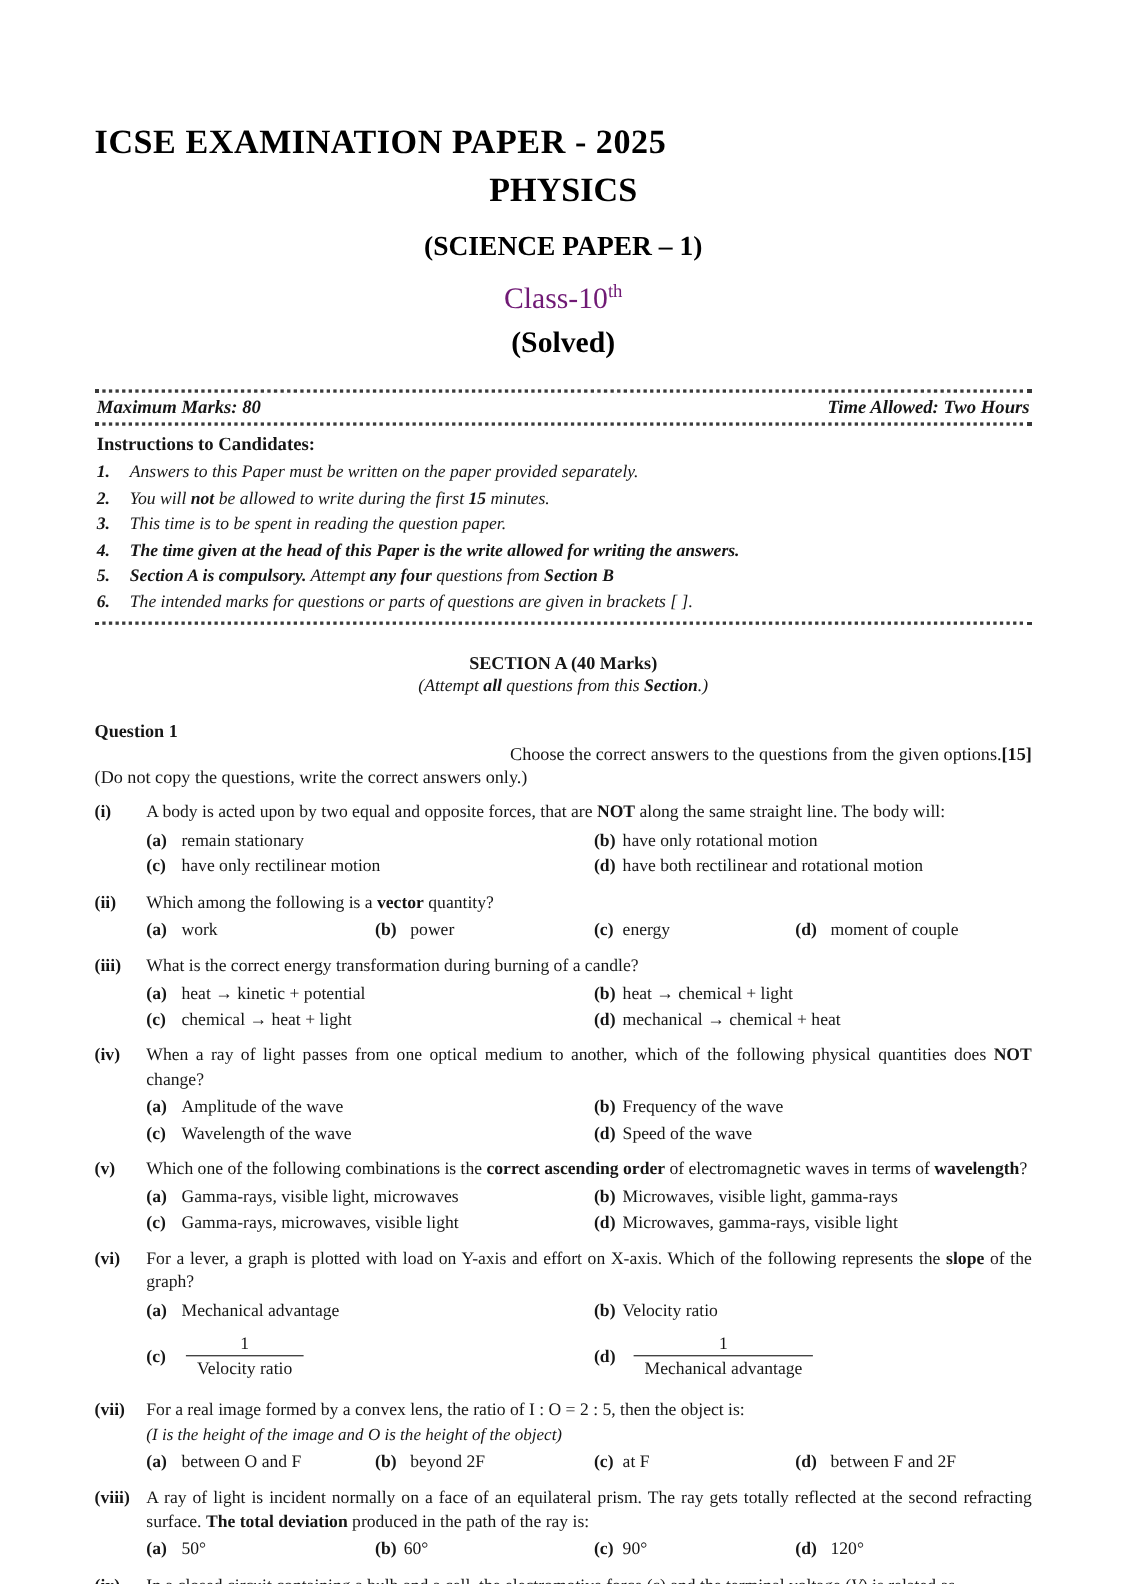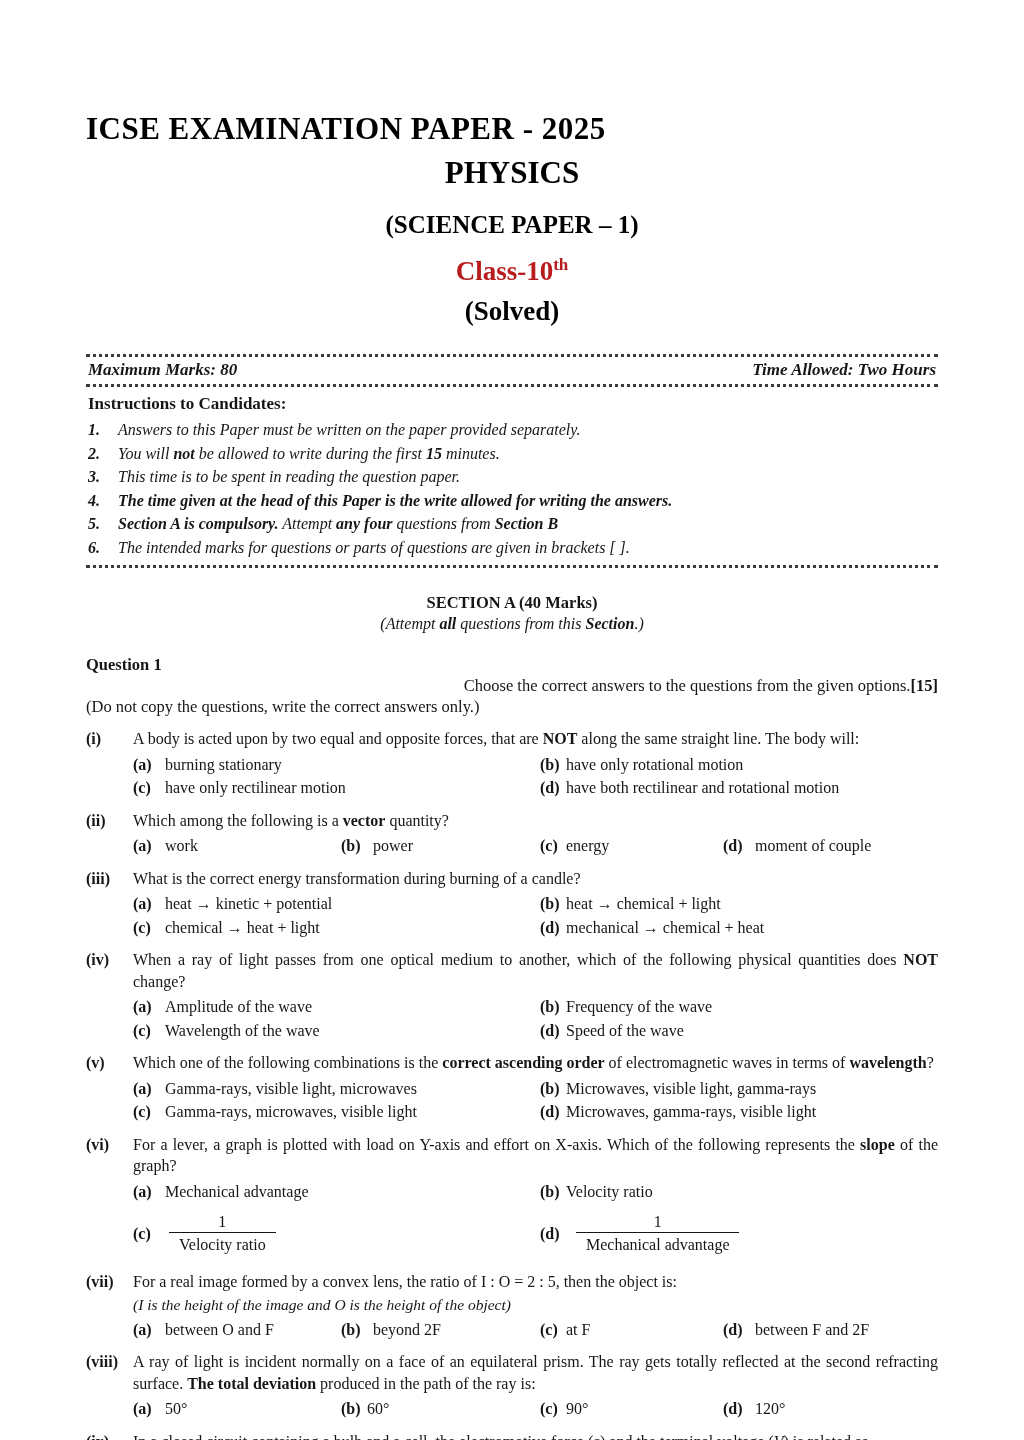--- a/index.html
+++ b/index.html
@@ -11,21 +11,21 @@
     font-family:"Liberation Serif", serif;
     color:#161616;
     overflow:hidden;
   }
   .content { position:absolute; left:86px; top:0; width:852px; }
 
   
   .title1 { margin-top:110px; font-size:31px; font-weight:bold; line-height:38px; letter-spacing:0.5px; color:#000; }
   .title2 { text-align:center; font-size:31px; font-weight:bold; line-height:38px; margin-top:6px; color:#000; }
   .title3 { text-align:center; font-size:25px; font-weight:bold; line-height:30px; margin-top:18px; color:#000; }
-  .title4 { text-align:center; font-size:27px; font-weight:bold; line-height:32px; margin-top:9px; color:#b91c1c; }
+  .title4 { text-align:center; font-size:27px; font-weight:normal; line-height:32px; margin-top:9px; color:#701a75; }
   .title4 sup { font-size:17px; }
   .title5 { text-align:center; font-size:27px; font-weight:bold; line-height:32px; margin-top:8px; color:#000; }
 
   .dotted { border:none; border-top:3px dotted #3a3a3a; height:0; }
   .rule-top { margin-top:27px; }
 
   
   .meta-row { display:flex; justify-content:space-between; align-items:center; padding:3px 2px 4px 2px; }
   .meta-row .meta { font-size:17px; font-weight:bold; font-style:italic; }
 
@@ -121,21 +121,21 @@
       <span>Choose the correct answers to the questions from the given options.</span>
       <span class="q1-marks">[15]</span>
     </div>
     <div class="q1-note">(Do not copy the questions, write the correct answers only.)</div>
 
     <div class="q">
       <div class="q-num">(i)</div>
       <div>
         <div class="q-text">A body is acted upon by two equal and opposite forces, that are <b>NOT</b> along the same straight line. The body will:</div>
         <div class="opt-grid2">
-          <div class="opt"><span class="opt-label">(a)</span><span class="opt-gap"></span><span>burning stationary</span></div>
+          <div class="opt"><span class="opt-label">(a)</span><span class="opt-gap"></span><span>remain stationary</span></div>
           <div class="opt"><span class="opt-label">(b)</span><span>have only rotational motion</span></div>
           <div class="opt"><span class="opt-label">(c)</span><span class="opt-gap"></span><span>have only rectilinear motion</span></div>
           <div class="opt"><span class="opt-label">(d)</span><span>have both rectilinear and rotational motion</span></div>
         </div>
       </div>
     </div>
 
     <div class="q">
       <div class="q-num">(ii)</div>
       <div>

